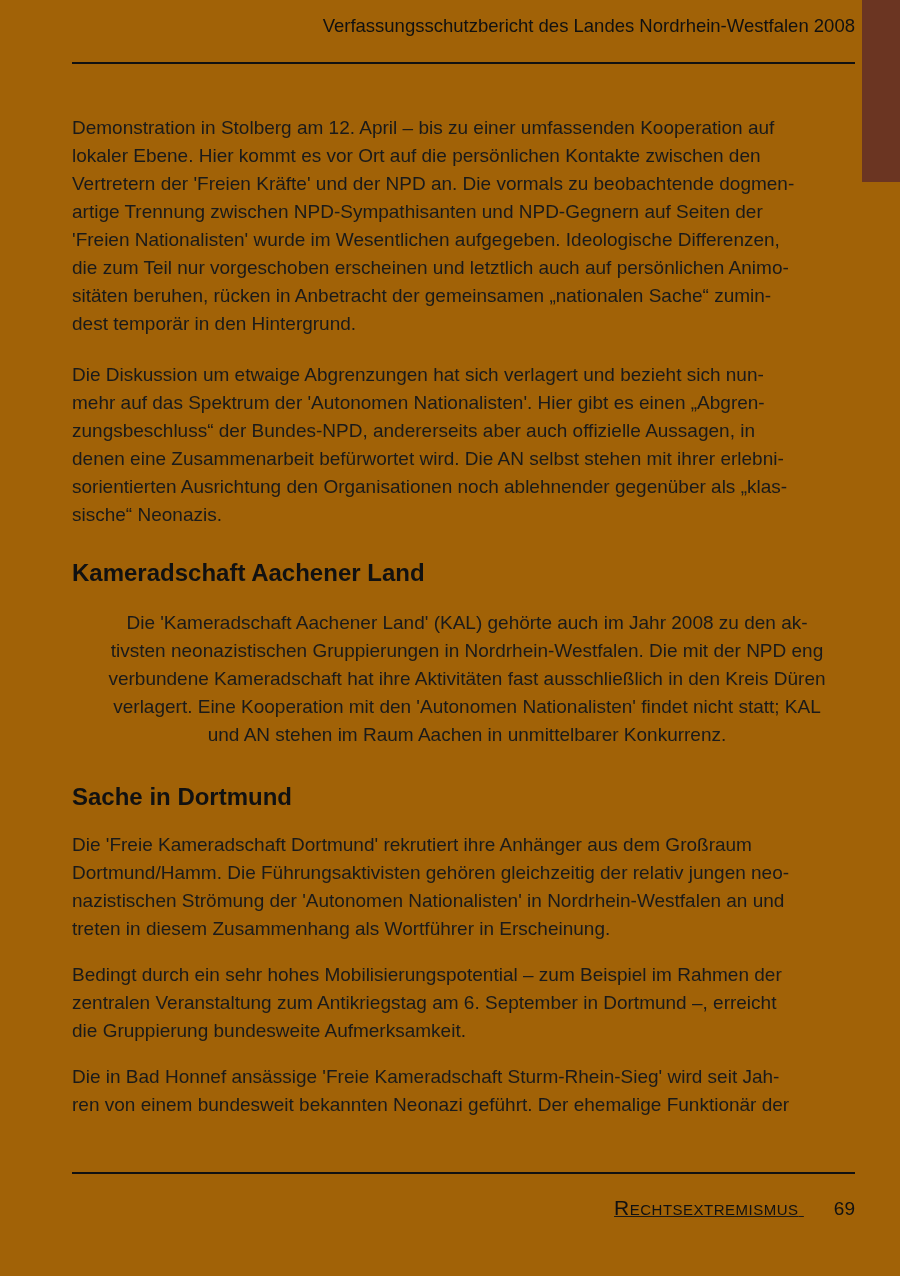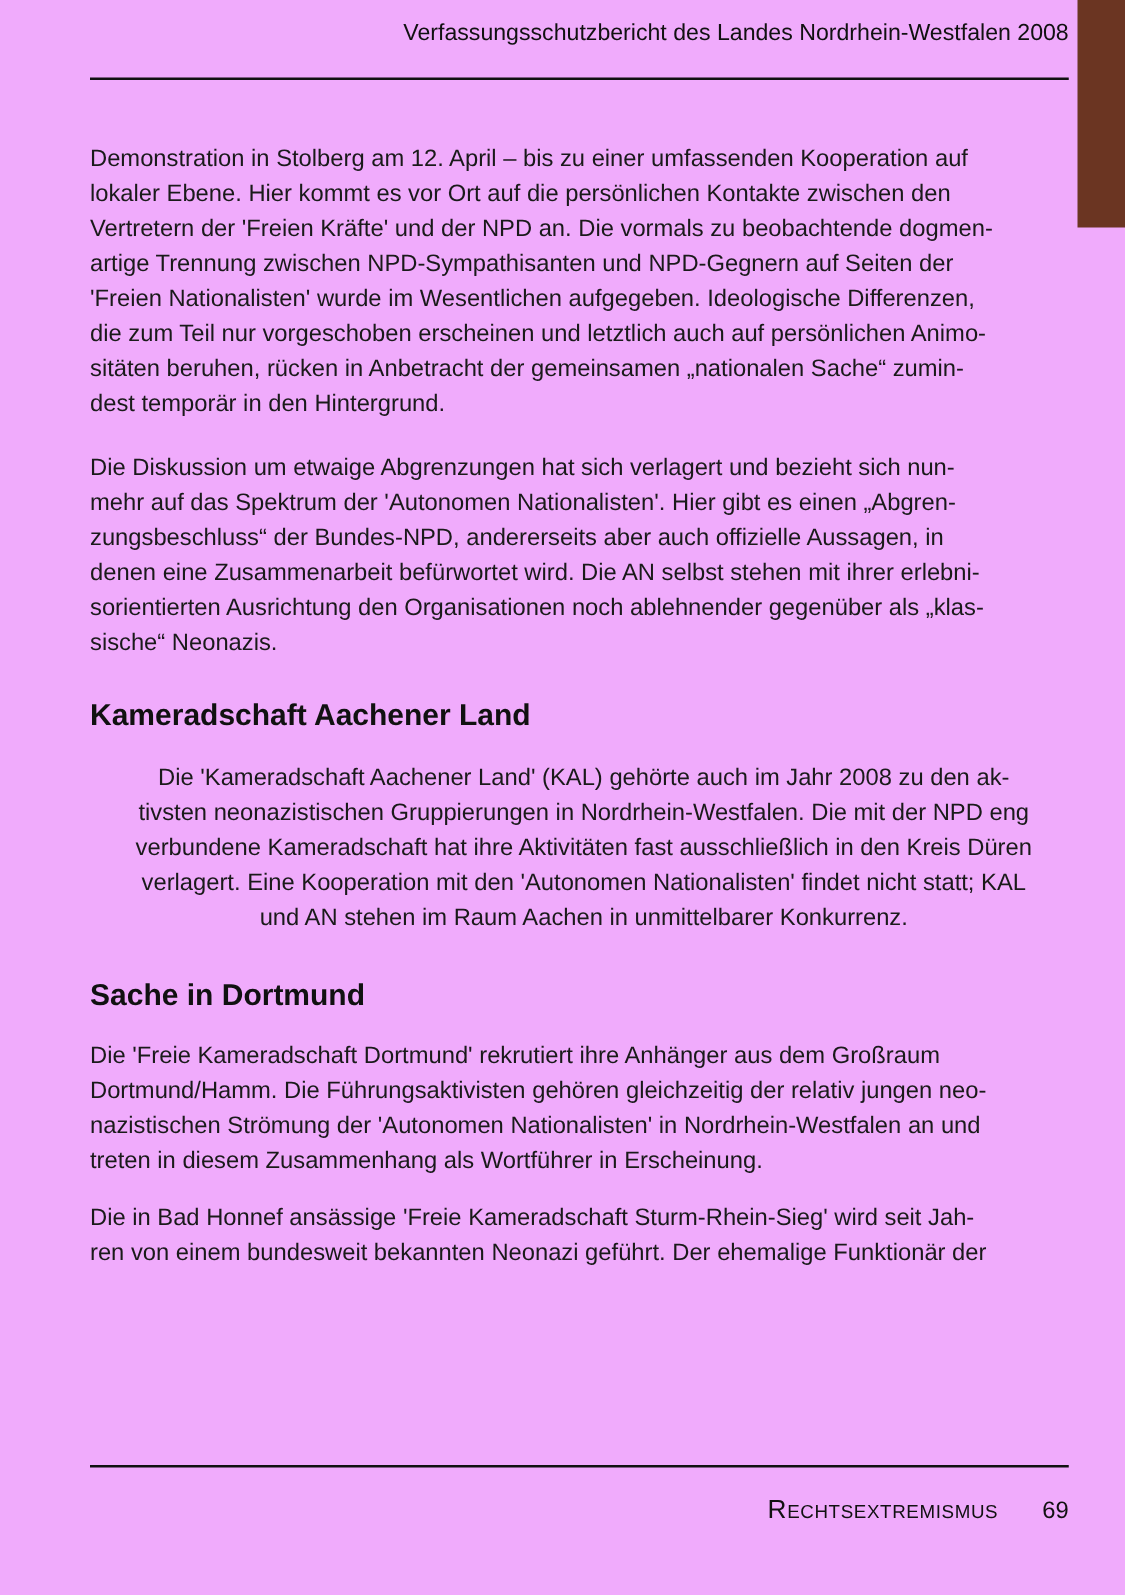--- a/index.html
+++ b/index.html
@@ -4,21 +4,21 @@
 <style>
   html, body {
     margin: 0;
     padding: 0;
     background: #ffffff;
   }
   .page {
     position: relative;
     width: 900px;
     height: 1276px;
-    background: #f0abfc;
+    background: #a16207;
     font-family: "Liberation Sans", "DejaVu Sans", sans-serif;
     color: #1a1a1a;
     overflow: hidden;
   }
   .corner-tab {
     position: absolute;
     top: 0;
     right: 0;
     width: 38px;
     height: 182px;
@@ -68,20 +68,21 @@
   .m-para4 { margin-top: 20px !important; }
   .m-para5 { margin-top: 18px !important; }
   .m-h3    { margin-top: 18px !important; }
   .m-para6 { margin-top: 18px !important; }
   .page-footer {
     position: absolute;
     left: 72px;
     right: 45px;
     top: 1172px;
     border-top: 2px solid #111111;
+    text-decoration: underline;
   }
   .footer-line {
     margin-top: 20px;
     text-align: right;
     font-size: 19px;
     line-height: 28px;
     color: #111111;
   }
   .footer-section {
     font-variant: small-caps;
@@ -129,20 +130,23 @@
 verlagert. Eine Kooperation mit den 'Autonomen Nationalisten' findet nicht statt; KAL
 und AN stehen im Raum Aachen in unmittelbarer Konkurrenz.</p>
 
     <h2 class="heading m-h2">Sache in Dortmund</h2>
 
     <p class="para m-para4">Die 'Freie Kameradschaft Dortmund' rekrutiert ihre Anhänger aus dem Großraum
 Dortmund/Hamm. Die Führungsaktivisten gehören gleichzeitig der relativ jungen neo-
 nazistischen Strömung der 'Autonomen Nationalisten' in Nordrhein-Westfalen an und
 treten in diesem Zusammenhang als Wortführer in Erscheinung.</p>
 
+    <p class="para m-para5">Bedingt durch ein sehr hohes Mobilisierungspotential – zum Beispiel im Rahmen der
+zentralen Veranstaltung zum Antikriegstag am 6. September in Dortmund –, erreicht
+die Gruppierung bundesweite Aufmerksamkeit.</p>
 
 
     <p class="para m-para6">Die in Bad Honnef ansässige 'Freie Kameradschaft Sturm-Rhein-Sieg' wird seit Jah-
 ren von einem bundesweit bekannten Neonazi geführt. Der ehemalige Funktionär der</p>
   </main>
 
   <footer class="page-footer">
     <div class="footer-line">
       <span class="footer-section">Rechtsextremismus</span>
       <span class="footer-page">69</span>

